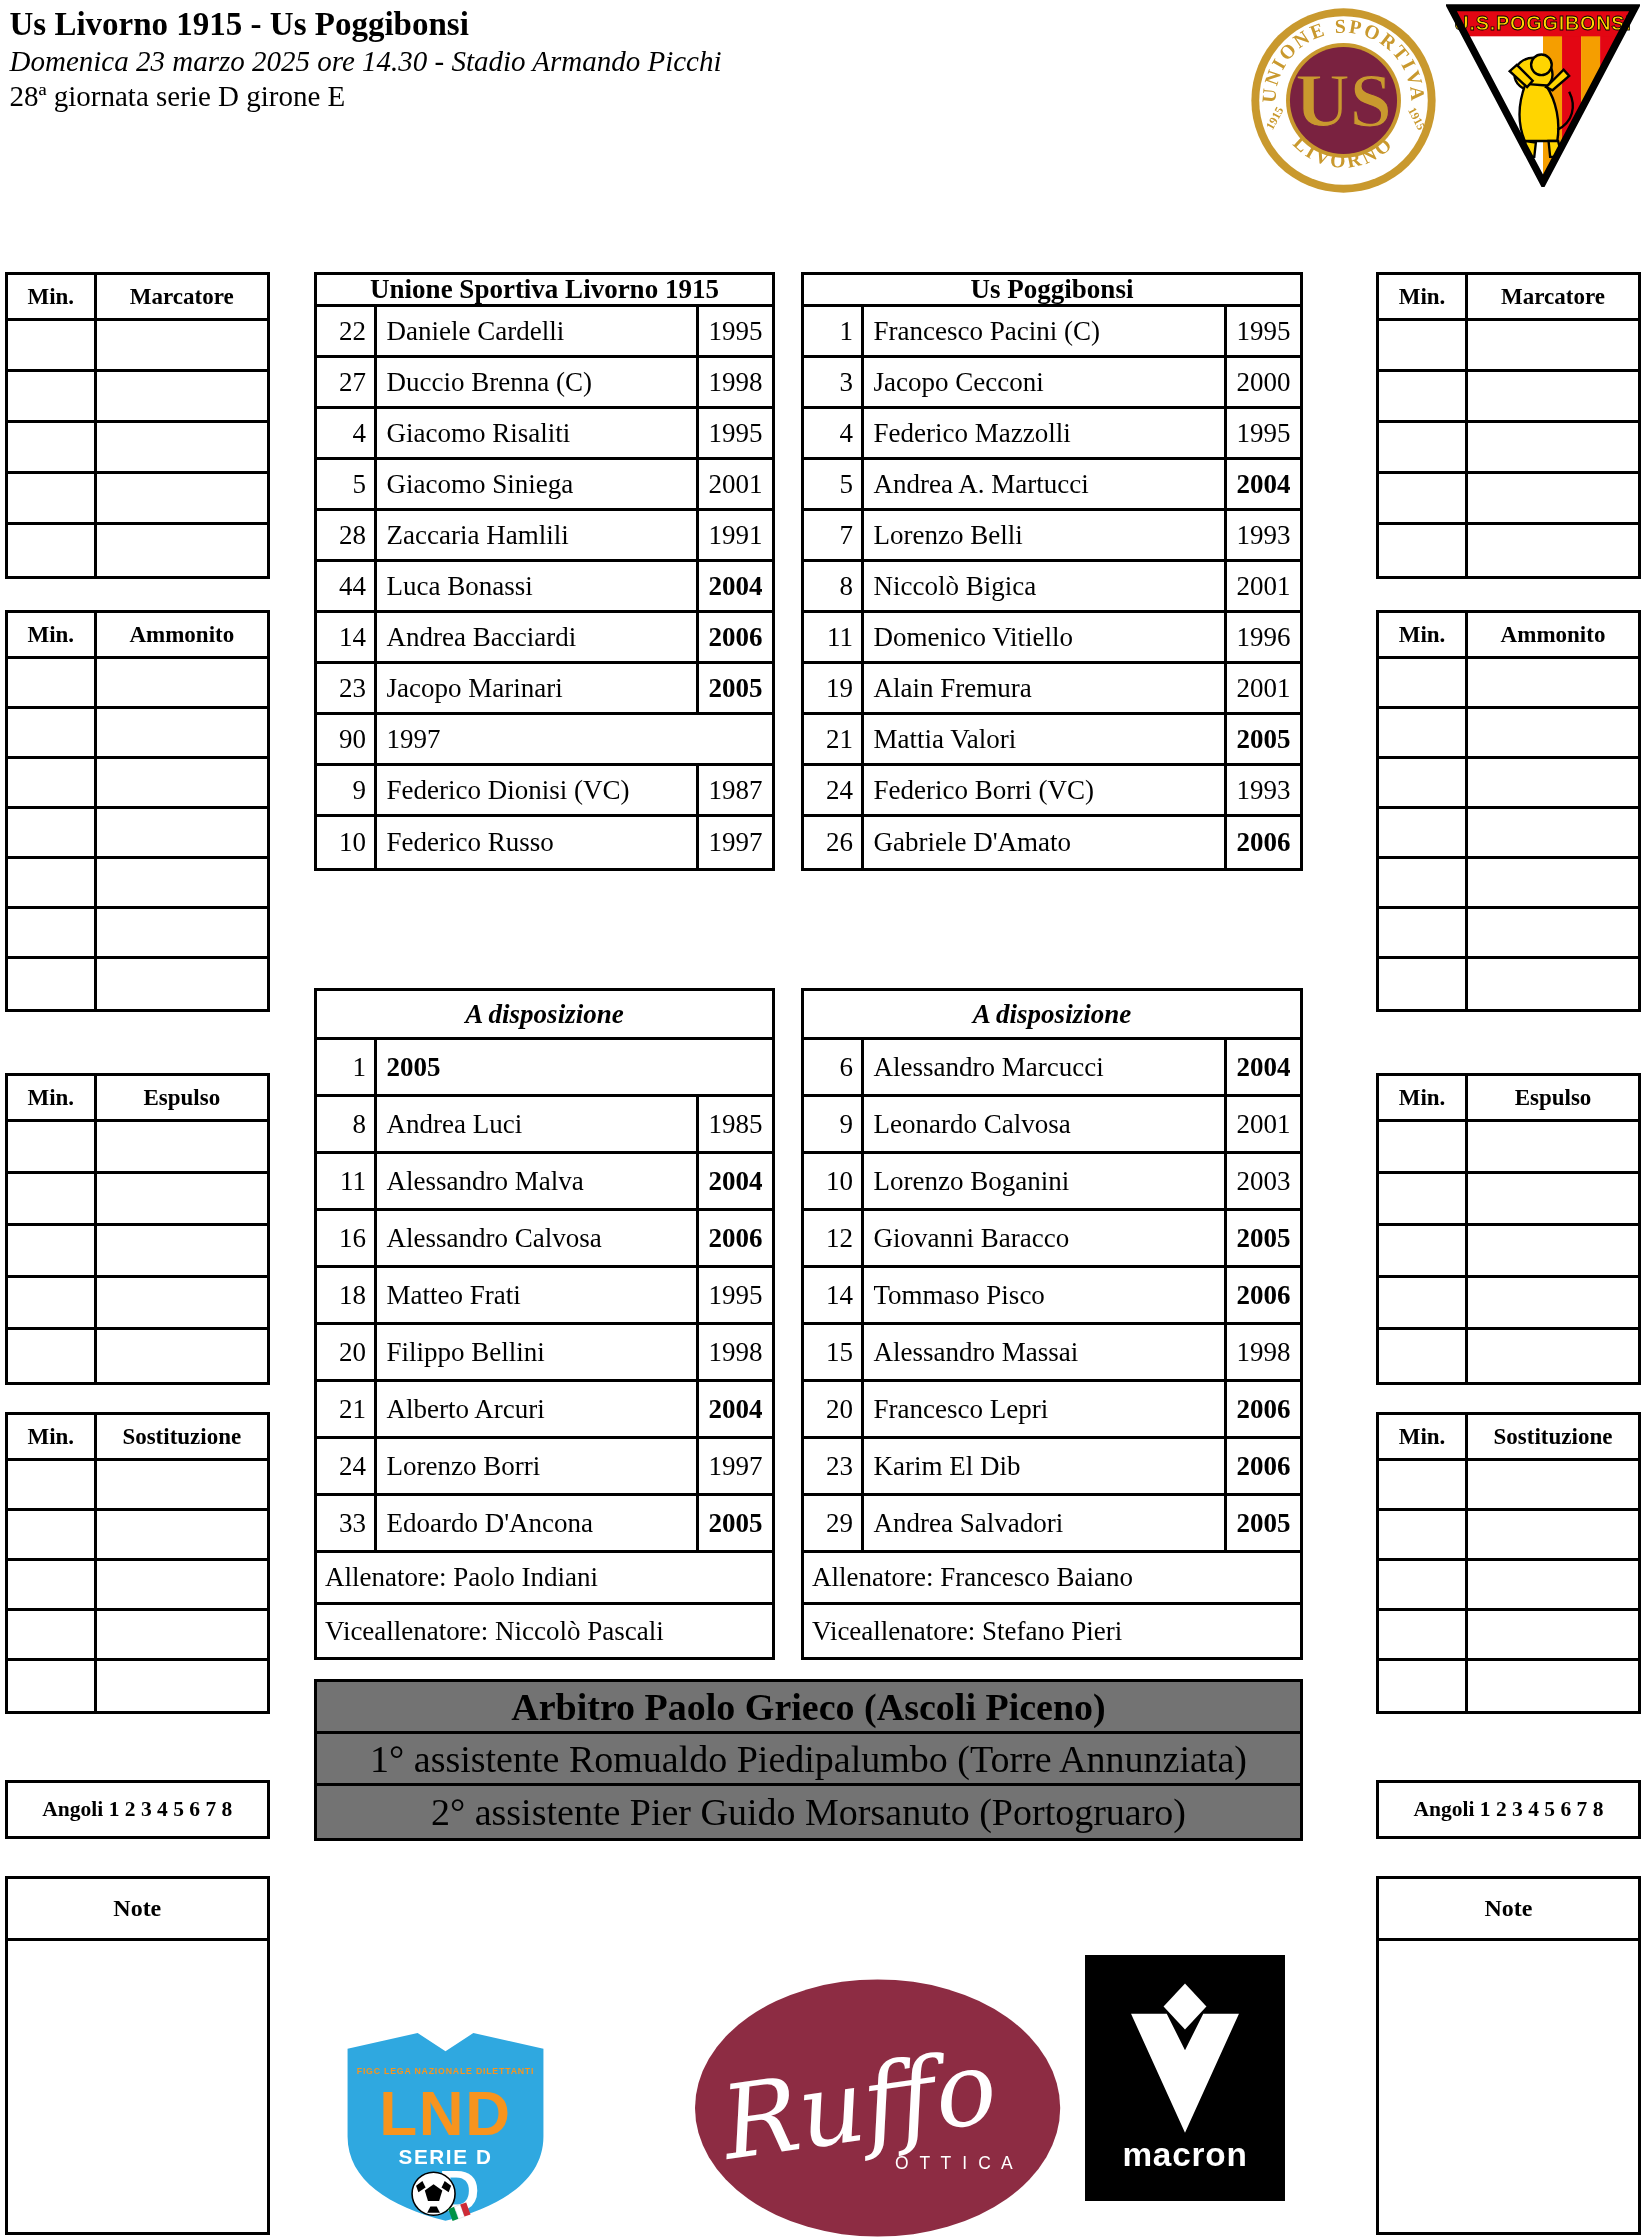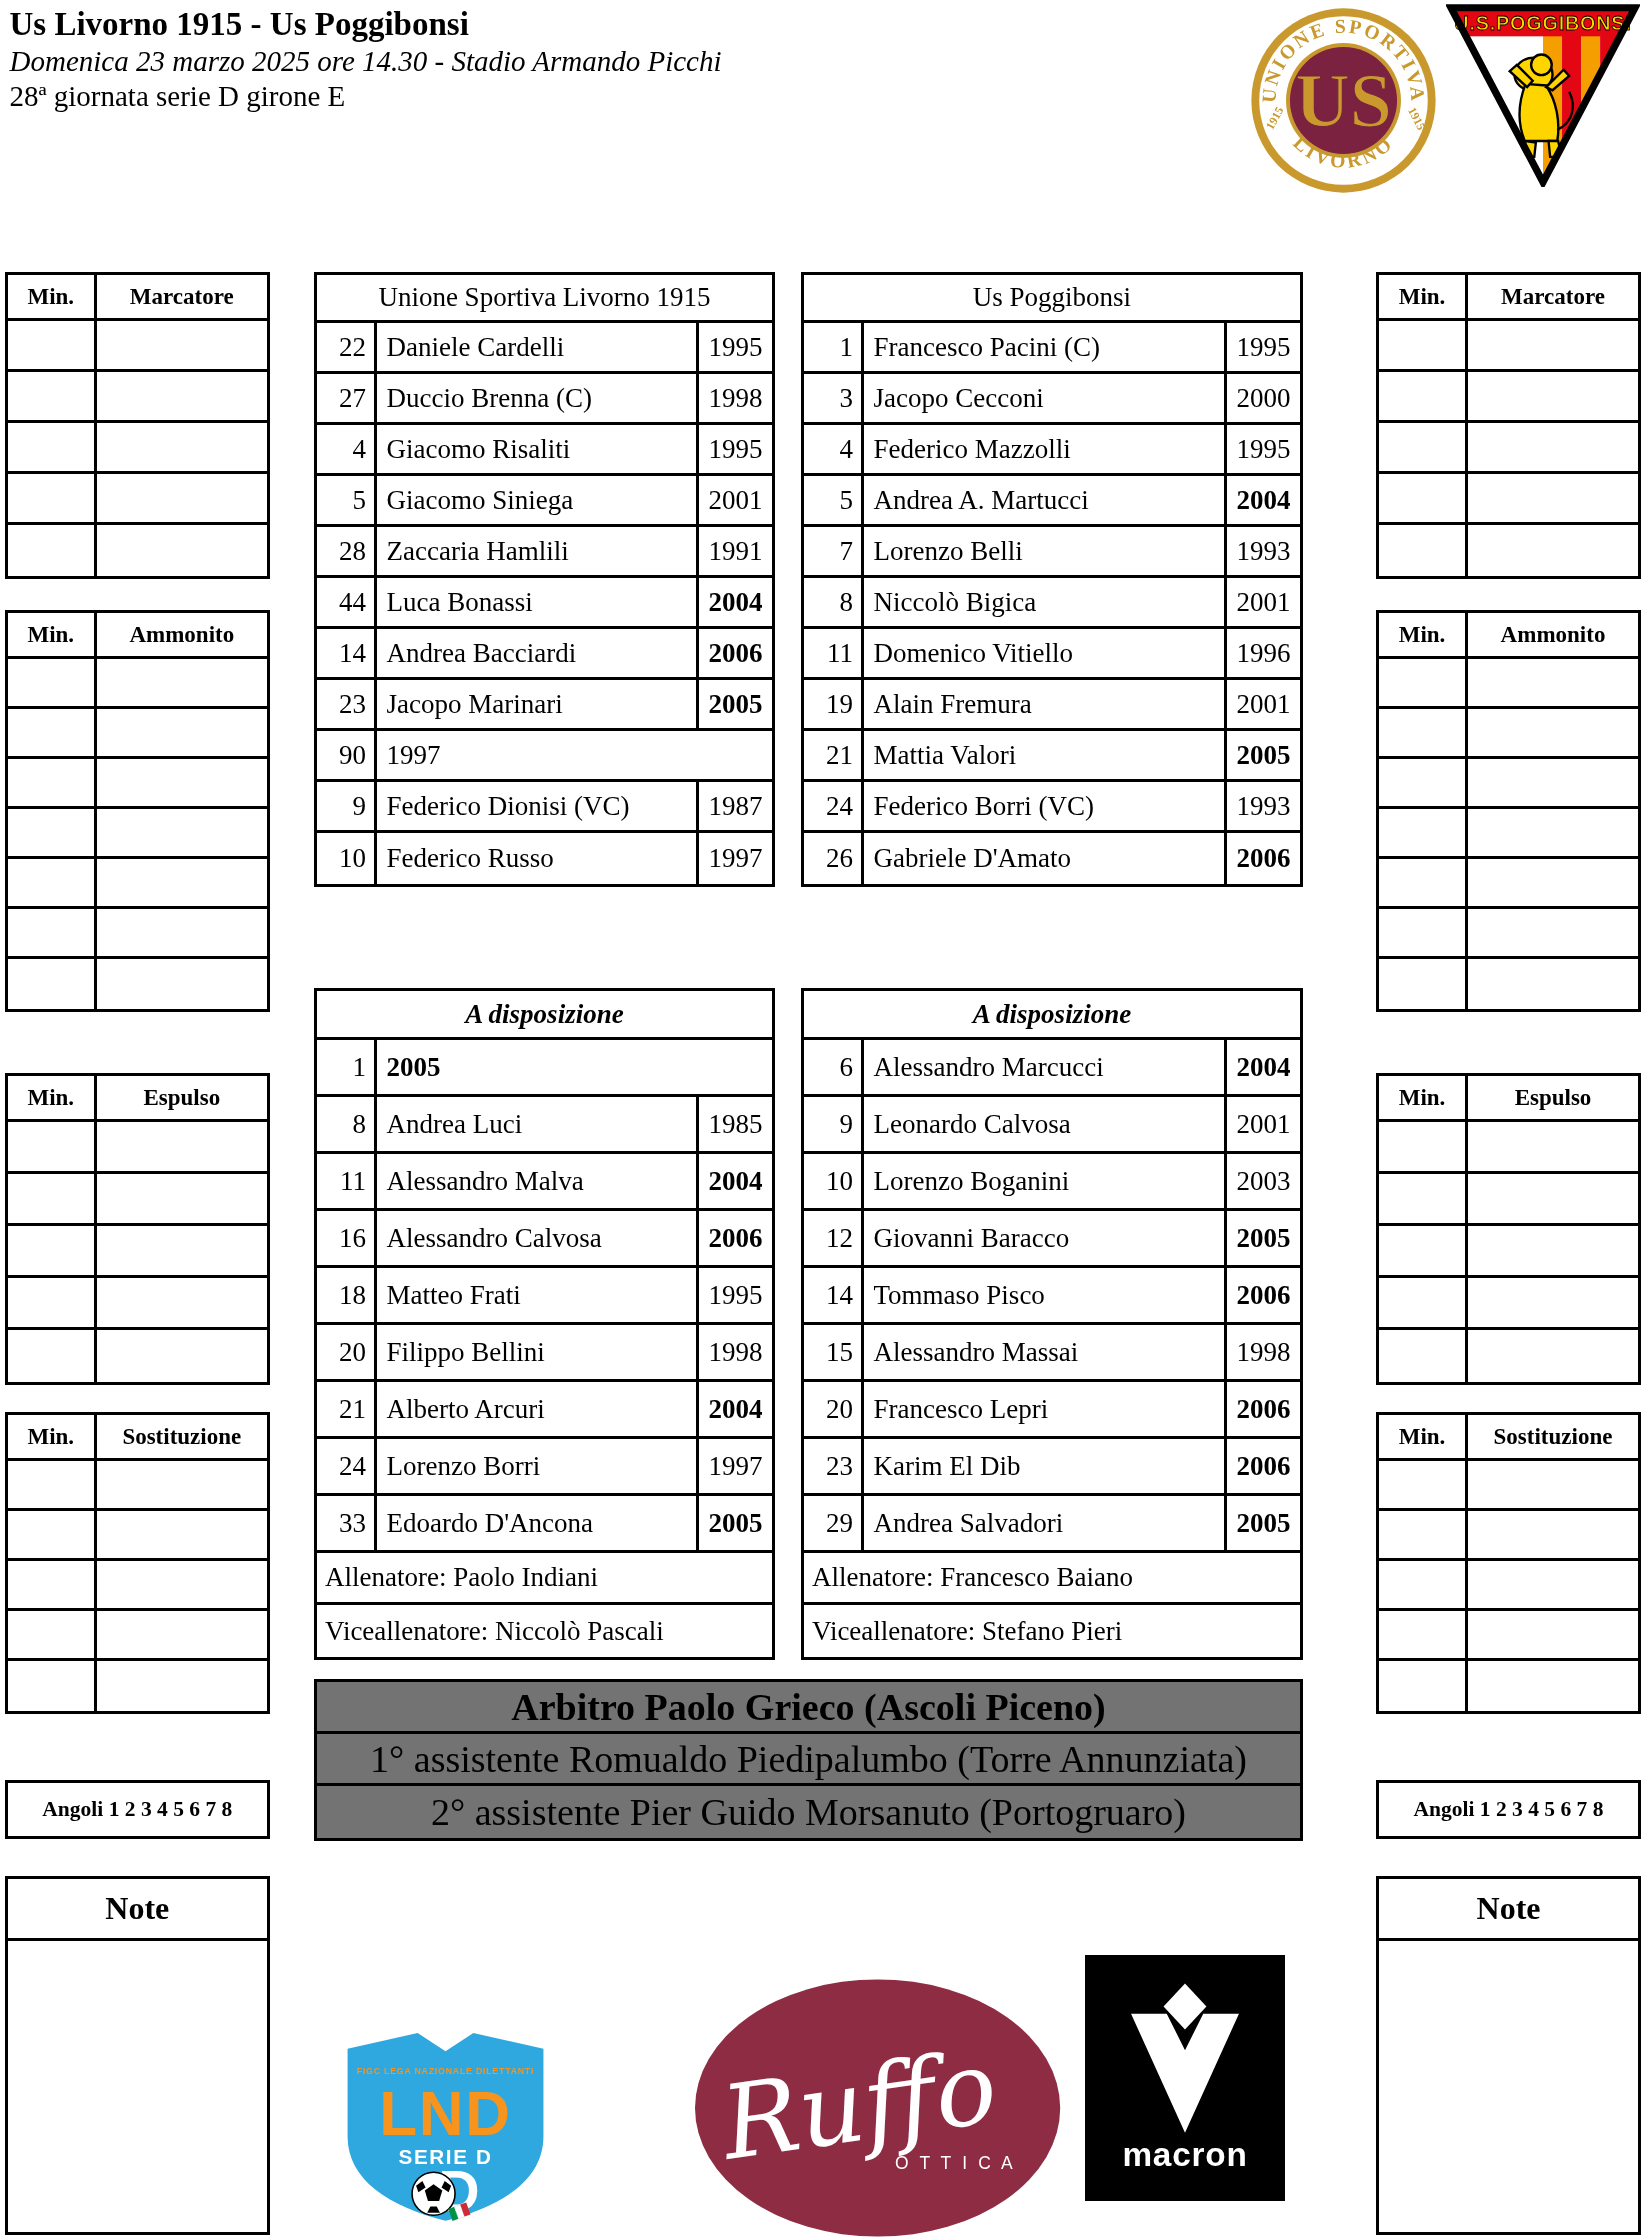--- a/index.html
+++ b/index.html
@@ -21,27 +21,27 @@
   .side-table { position:absolute; width:265px; border:3.2px solid #000; background:#fff; }
   .side-header { display:flex; height:46px; border-bottom:3.2px solid #000; font-weight:bold; font-size:23px; }
   .sh-min { width:89px; border-right:3.2px solid #000; display:flex; align-items:center; justify-content:center; }
   .sh-label { flex:1; display:flex; align-items:center; justify-content:center; }
   .side-row { display:flex; border-bottom:3.2px solid #000; }
   .side-row:last-child { border-bottom:none; }
   .sr-min { width:89px; border-right:3.2px solid #000; }
   .sr-val { flex:1; }
   .angoli-box { position:absolute; width:265px; height:59px; border:3.2px solid #000; display:flex; align-items:center; justify-content:center; font-weight:bold; font-size:21.5px; white-space:nowrap; }
   .note-box { position:absolute; width:265px; height:359px; border:3.2px solid #000; background:#fff; }
-  .note-header { height:62px; border-bottom:3.2px solid #000; display:flex; align-items:center; justify-content:center; font-weight:bold; font-size:32px; }
+  .note-header { height:62px; border-bottom:3.2px solid #000; display:flex; align-items:center; justify-content:center; font-weight:bold; font-size:24px; }
   .note-body { width:100%; height:291px; }
 
   
   .squad-table { position:absolute; top:272px; border:3.2px solid #000; background:#fff; font-size:27px; }
   .bench-table { position:absolute; top:988px; border:3.2px solid #000; background:#fff; font-size:27px; }
-  .squad-header { height:48px; border-bottom:3.2px solid #000; display:flex; align-items:center; justify-content:center; font-weight:normal; }
+  .squad-header { height:32px; border-bottom:3.2px solid #000; display:flex; align-items:center; justify-content:center; font-weight:bold; }
   .bench-header { height:49px; border-bottom:3.2px solid #000; display:flex; align-items:center; justify-content:center; font-weight:bold; font-style:italic; }
   .p-row { display:flex; border-bottom:3.2px solid #000; }
   .p-row:last-child { border-bottom:none; }
   .p-num { width:60px; border-right:3.2px solid #000; display:flex; align-items:center; justify-content:flex-end; padding-right:8px; }
   .p-name { flex:1; border-right:3.2px solid #000; display:flex; align-items:center; padding-left:9.5px; }
   .p-year { width:73px; display:flex; align-items:center; justify-content:center; }
   .staff-row { display:flex; align-items:center; padding-left:8px; border-bottom:3.2px solid #000; }
   .staff-row:last-child { border-bottom:none; }
   .bold { font-weight:bold; }
 

